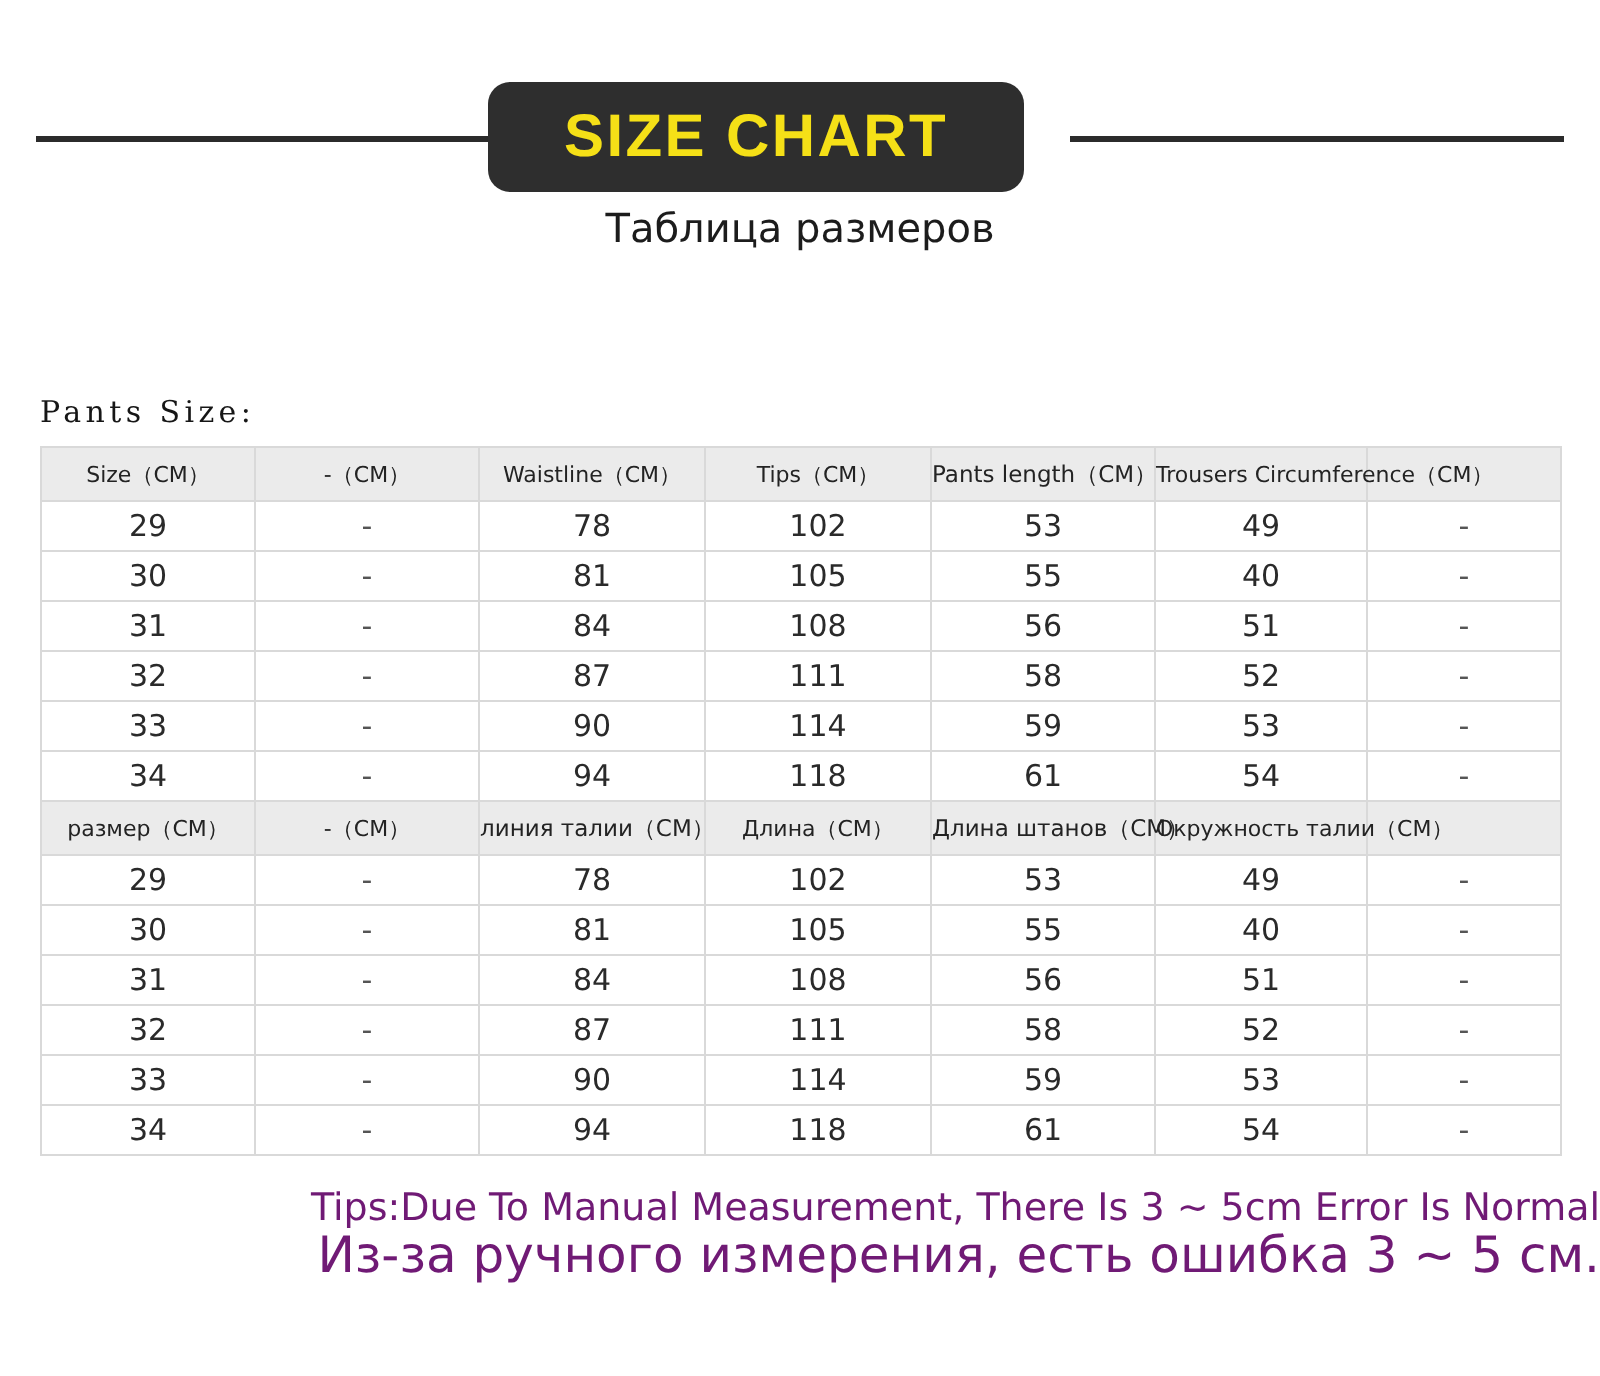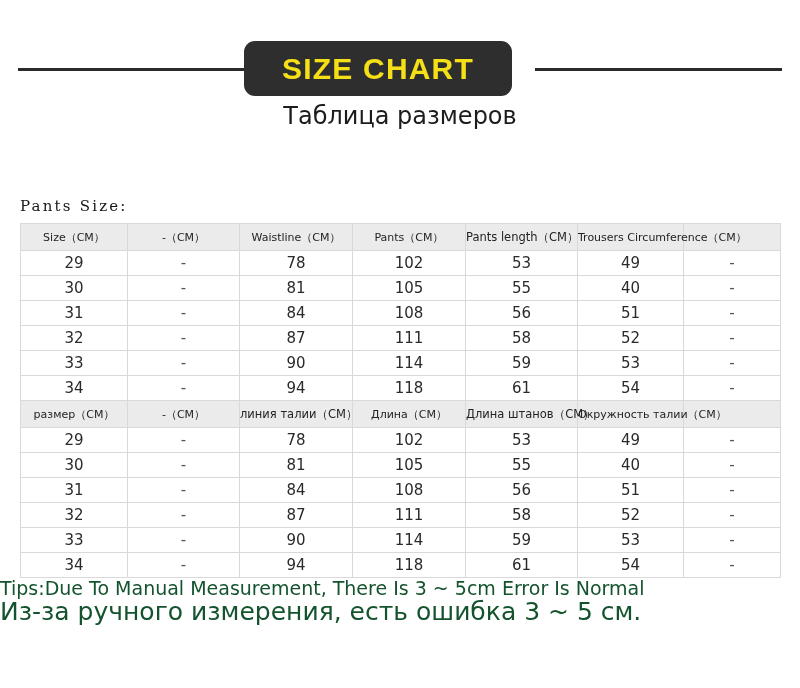--- a/index.html
+++ b/index.html
@@ -48,21 +48,21 @@
     letter-spacing: 1.2px;
     font-family: "Liberation Sans", sans-serif;
     line-height: 1;
   }
   .subtitle {
     position: absolute;
     top: 102px;
     left: 0;
     width: 100%;
     text-align: center;
-    font-size: 24px;
+    font-size: 20px;
     color: #1c1c1c;
     font-family: "DejaVu Sans", sans-serif;
   }
 
   
   .section { position: absolute; left: 20px; width: 760px; }
   #section-pants   { top: 196px; }
   #section-bryuki  { top: 400px; }
 
   .section-label {
@@ -118,24 +118,24 @@
   col.c2 { width: 113px; }
   col.c3 { width: 113px; }
   col.c4 { width: 112px; }
   col.c5 { width: 106px; }
   col.c6 { width: 97px;  }
 
   
   .tips {
     position: absolute;
     left: 0;
-    top: 576px;
+    top: 592px;
     width: 100%;
-    text-align: left;
-    color: #14532d;
+    text-align: right;
+    color: #701a75;
     font-family: "DejaVu Sans", sans-serif;
   }
   .tips-en {
     font-size: 19px;
     line-height: 24px;
   }
   .tips-ru {
     font-size: 25px;
     line-height: 23px;
   }
@@ -162,21 +162,21 @@
         <col class="c3">
         <col class="c4">
         <col class="c5">
         <col class="c6">
     </colgroup>
     <thead>
       <tr>
           <th>Size（CM）</th>
           <th>-（CM）</th>
           <th>Waistline（CM）</th>
-          <th>Pants（CM）</th>
+          <th>Tips（CM）</th>
           <th class="small">Pants length（CM）</th>
           <th>Trousers Circumference（CM）</th>
           <th class="blank"></th>
         </tr>
     </thead>
     <tbody>
         <tr>
           <td>29</td>
           <td class="dash">-</td>
           <td>78</td>

